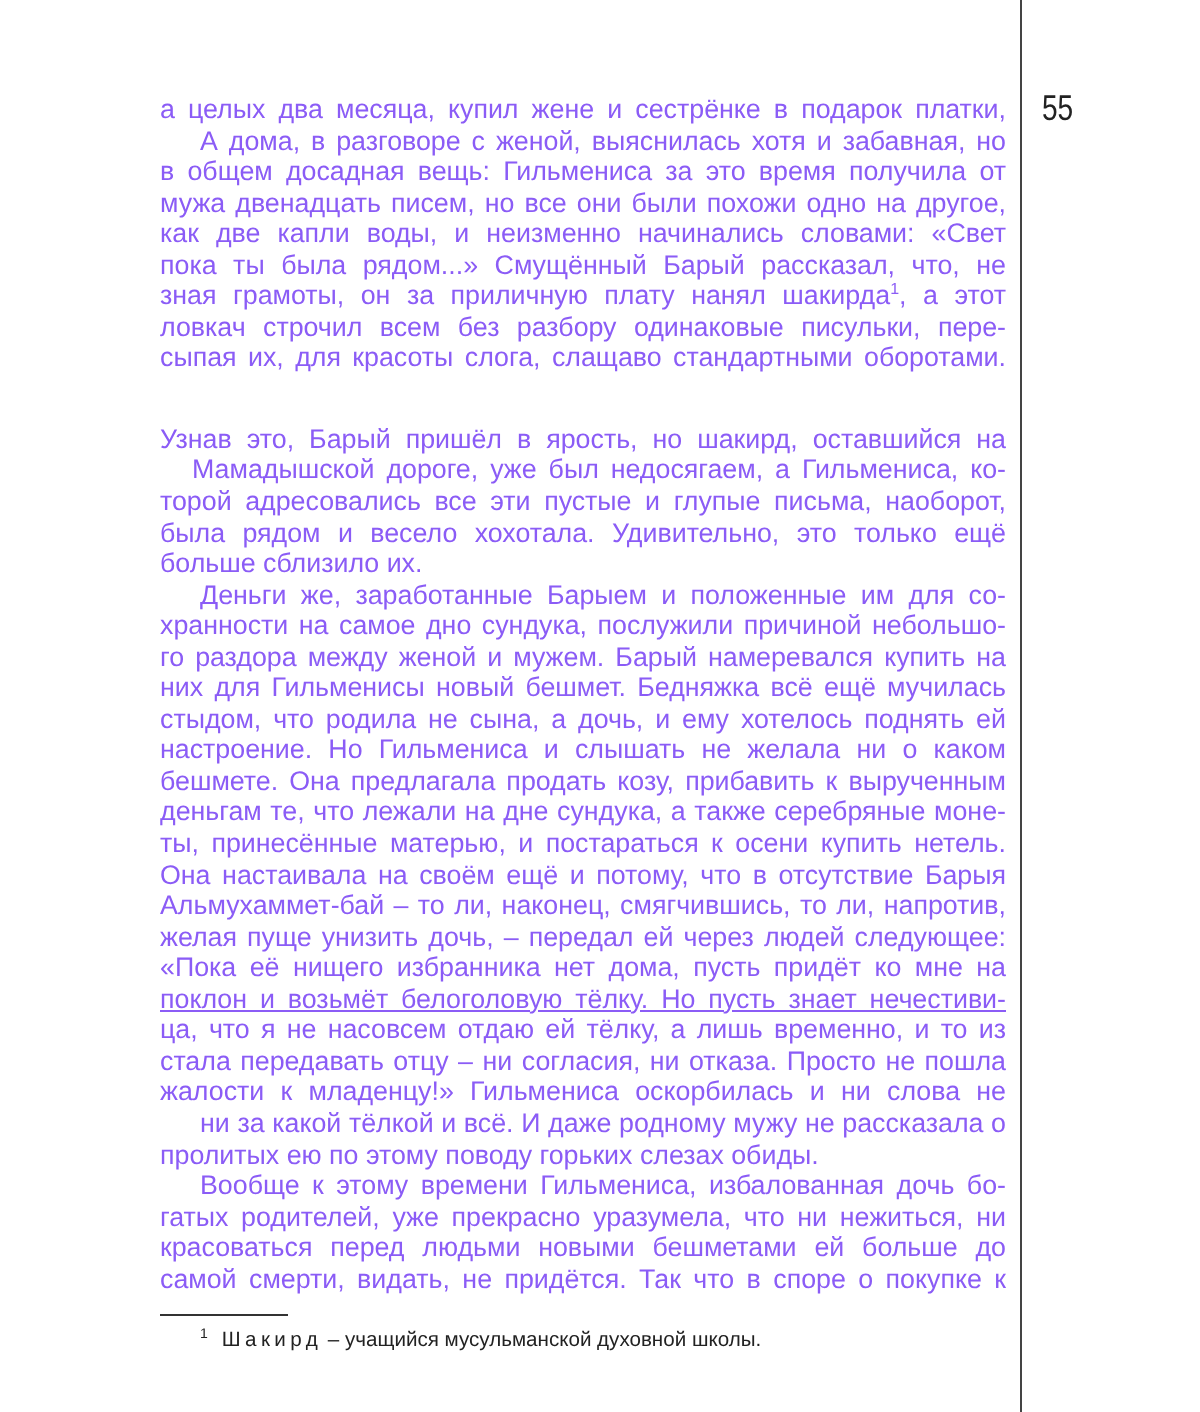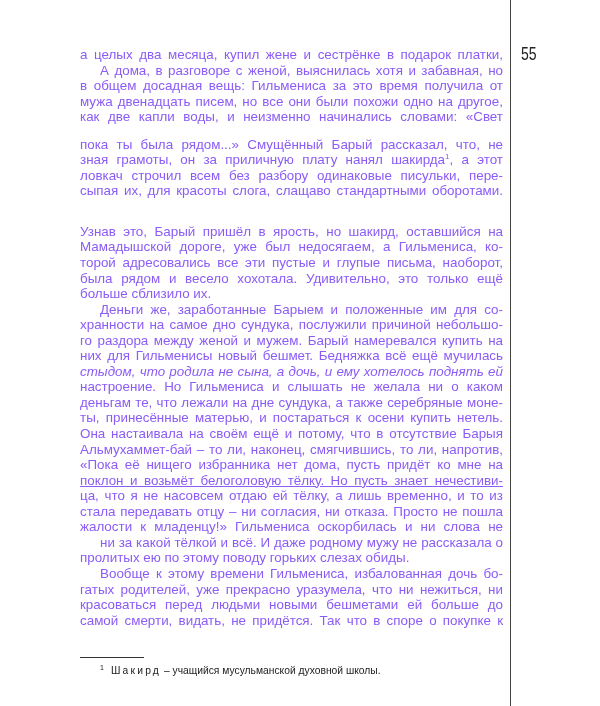--- a/index.html
+++ b/index.html
@@ -40,39 +40,41 @@
 <div class="page">
   <div class="divider"></div>
   <div class="page-number">55</div>
 
   <div class="body-text" id="body-text">
       <span class="line" style="white-space: normal; text-align-last: justify;"><span>а целых два месяца, купил жене и сестрёнке в подарок платки,</span></span>
       <span class="line indent" style="white-space: normal; text-align-last: justify;"><span>А дома, в разговоре с женой, выяснилась хотя и забавная, но</span></span>
       <span class="line" style="white-space: normal; text-align-last: justify;"><span>в общем досадная вещь: Гильмениса за это время получила от</span></span>
       <span class="line" style="white-space: normal; text-align-last: justify;"><span>мужа двенадцать писем, но все они были похожи одно на другое,</span></span>
       <span class="line" style="white-space: normal; text-align-last: justify;"><span>как две капли воды, и неизменно начинались словами: «Свет</span></span>
-      <span class="line" style="white-space: normal; text-align-last: justify; margin-top: 12px;"><span>пока ты была рядом...» Смущённый Барый рассказал, что, не</span></span>
+      <span class="line" style="white-space: normal; text-align-last: justify;"><span>пока ты была рядом...» Смущённый Барый рассказал, что, не</span></span>
       <span class="line" style="white-space: normal; text-align-last: justify;"><span>зная грамоты, он за приличную плату нанял шакирда</span><sup>1</sup><span>, а этот</span></span>
       <span class="line" style="white-space: normal; text-align-last: justify;"><span>ловкач строчил всем без разбору одинаковые писульки, пере-</span></span>
       <span class="line" style="white-space: normal; text-align-last: justify;"><span>сыпая их, для красоты слога, слащаво стандартными оборотами.</span></span>
       <span class="line" style="white-space: normal; text-align-last: justify; margin-top: 25px;"><span>Узнав это, Барый пришёл в ярость, но шакирд, оставшийся на</span></span>
-      <span class="line" style="white-space: normal; text-align-last: justify;"><span>Мамадышской дороге, уже был недосягаем, а Гильмениса, ко-</span></span>
+      <span class="line" style="white-space: normal; text-align-last: justify; margin-left: 16px;"><span>Мамадышской дороге, уже был недосягаем, а Гильмениса, ко-</span></span>
       <span class="line" style="white-space: normal; text-align-last: justify;"><span>торой адресовались все эти пустые и глупые письма, наоборот,</span></span>
       <span class="line" style="white-space: normal; text-align-last: justify;"><span>была рядом и весело хохотала. Удивительно, это только ещё</span></span>
       <span class="line last"><span>больше сблизило их.</span></span>
       <span class="line indent" style="white-space: normal; text-align-last: justify;"><span>Деньги же, заработанные Барыем и положенные им для со-</span></span>
       <span class="line" style="white-space: normal; text-align-last: justify;"><span>хранности на самое дно сундука, послужили причиной небольшо-</span></span>
       <span class="line" style="white-space: normal; text-align-last: justify;"><span>го раздора между женой и мужем. Барый намеревался купить на</span></span>
       <span class="line" style="white-space: normal; text-align-last: justify;"><span>них для Гильменисы новый бешмет. Бедняжка всё ещё мучилась</span></span>
-      <span class="line" style="white-space: normal; text-align-last: justify; font-style: italic;"><span>стыдом, что родила не сына, а дочь, и ему хотелось поднять ей</span></span>
+      <span class="line" style="white-space: normal; text-align-last: justify;"><span>стыдом, что родила не сына, а дочь, и ему хотелось поднять ей</span></span>
       <span class="line" style="white-space: normal; text-align-last: justify;"><span>настроение. Но Гильмениса и слышать не желала ни о каком</span></span>
+      <span class="line" style="white-space: normal; text-align-last: justify;"><span>бешмете. Она предлагала продать козу, прибавить к вырученным</span></span>
       <span class="line" style="white-space: normal; text-align-last: justify;"><span>деньгам те, что лежали на дне сундука, а также серебряные моне-</span></span>
       <span class="line" style="white-space: normal; text-align-last: justify;"><span>ты, принесённые матерью, и постараться к осени купить нетель.</span></span>
       <span class="line" style="white-space: normal; text-align-last: justify;"><span>Она настаивала на своём ещё и потому, что в отсутствие Барыя</span></span>
       <span class="line" style="white-space: normal; text-align-last: justify;"><span>Альмухаммет-бай – то ли, наконец, смягчившись, то ли, напротив,</span></span>
+      <span class="line" style="white-space: normal; text-align-last: justify;"><span>желая пуще унизить дочь, – передал ей через людей следующее:</span></span>
       <span class="line" style="white-space: normal; text-align-last: justify;"><span>«Пока её нищего избранника нет дома, пусть придёт ко мне на</span></span>
       <span class="line" style="white-space: normal; text-align-last: justify; text-decoration: underline;"><span>поклон и возьмёт белоголовую тёлку. Но пусть знает нечестиви-</span></span>
       <span class="line" style="white-space: normal; text-align-last: justify;"><span>ца, что я не насовсем отдаю ей тёлку, а лишь временно, и то из</span></span>
       <span class="line" style="white-space: normal; text-align-last: justify;"><span>стала передавать отцу – ни согласия, ни отказа. Просто не пошла</span></span>
       <span class="line" style="white-space: normal; text-align-last: justify;"><span>жалости к младенцу!» Гильмениса оскорбилась и ни слова не</span></span>
       <span class="line" style="white-space: normal; text-align-last: justify; padding-left: 20px;"><span>ни за какой тёлкой и всё. И даже родному мужу не рассказала о</span></span>
       <span class="line last"><span>пролитых ею по этому поводу горьких слезах обиды.</span></span>
       <span class="line indent" style="white-space: normal; text-align-last: justify;"><span>Вообще к этому времени Гильмениса, избалованная дочь бо-</span></span>
       <span class="line" style="white-space: normal; text-align-last: justify;"><span>гатых родителей, уже прекрасно уразумела, что ни нежиться, ни</span></span>
       <span class="line" style="white-space: normal; text-align-last: justify;"><span>красоваться перед людьми новыми бешметами ей больше до</span></span>

